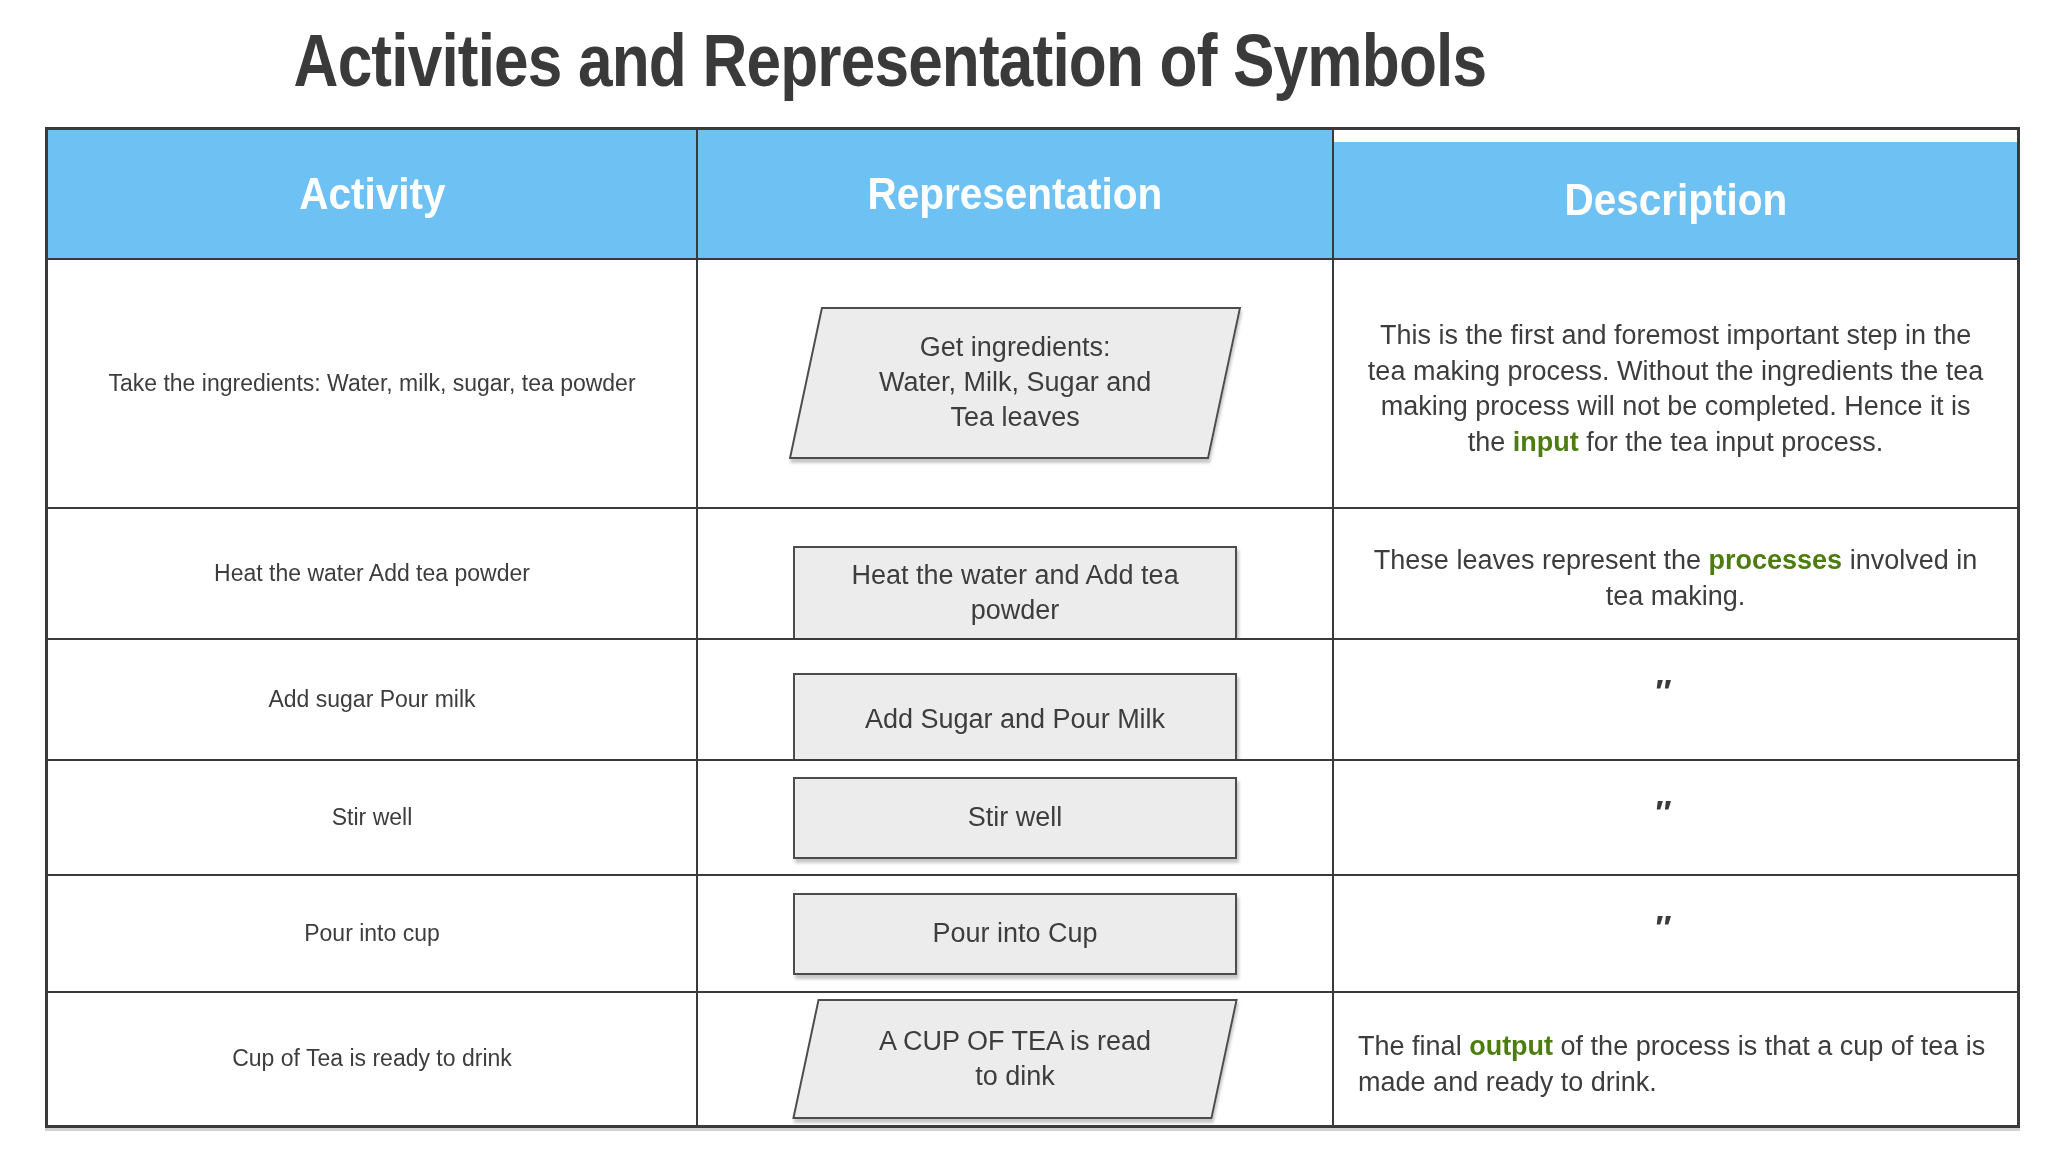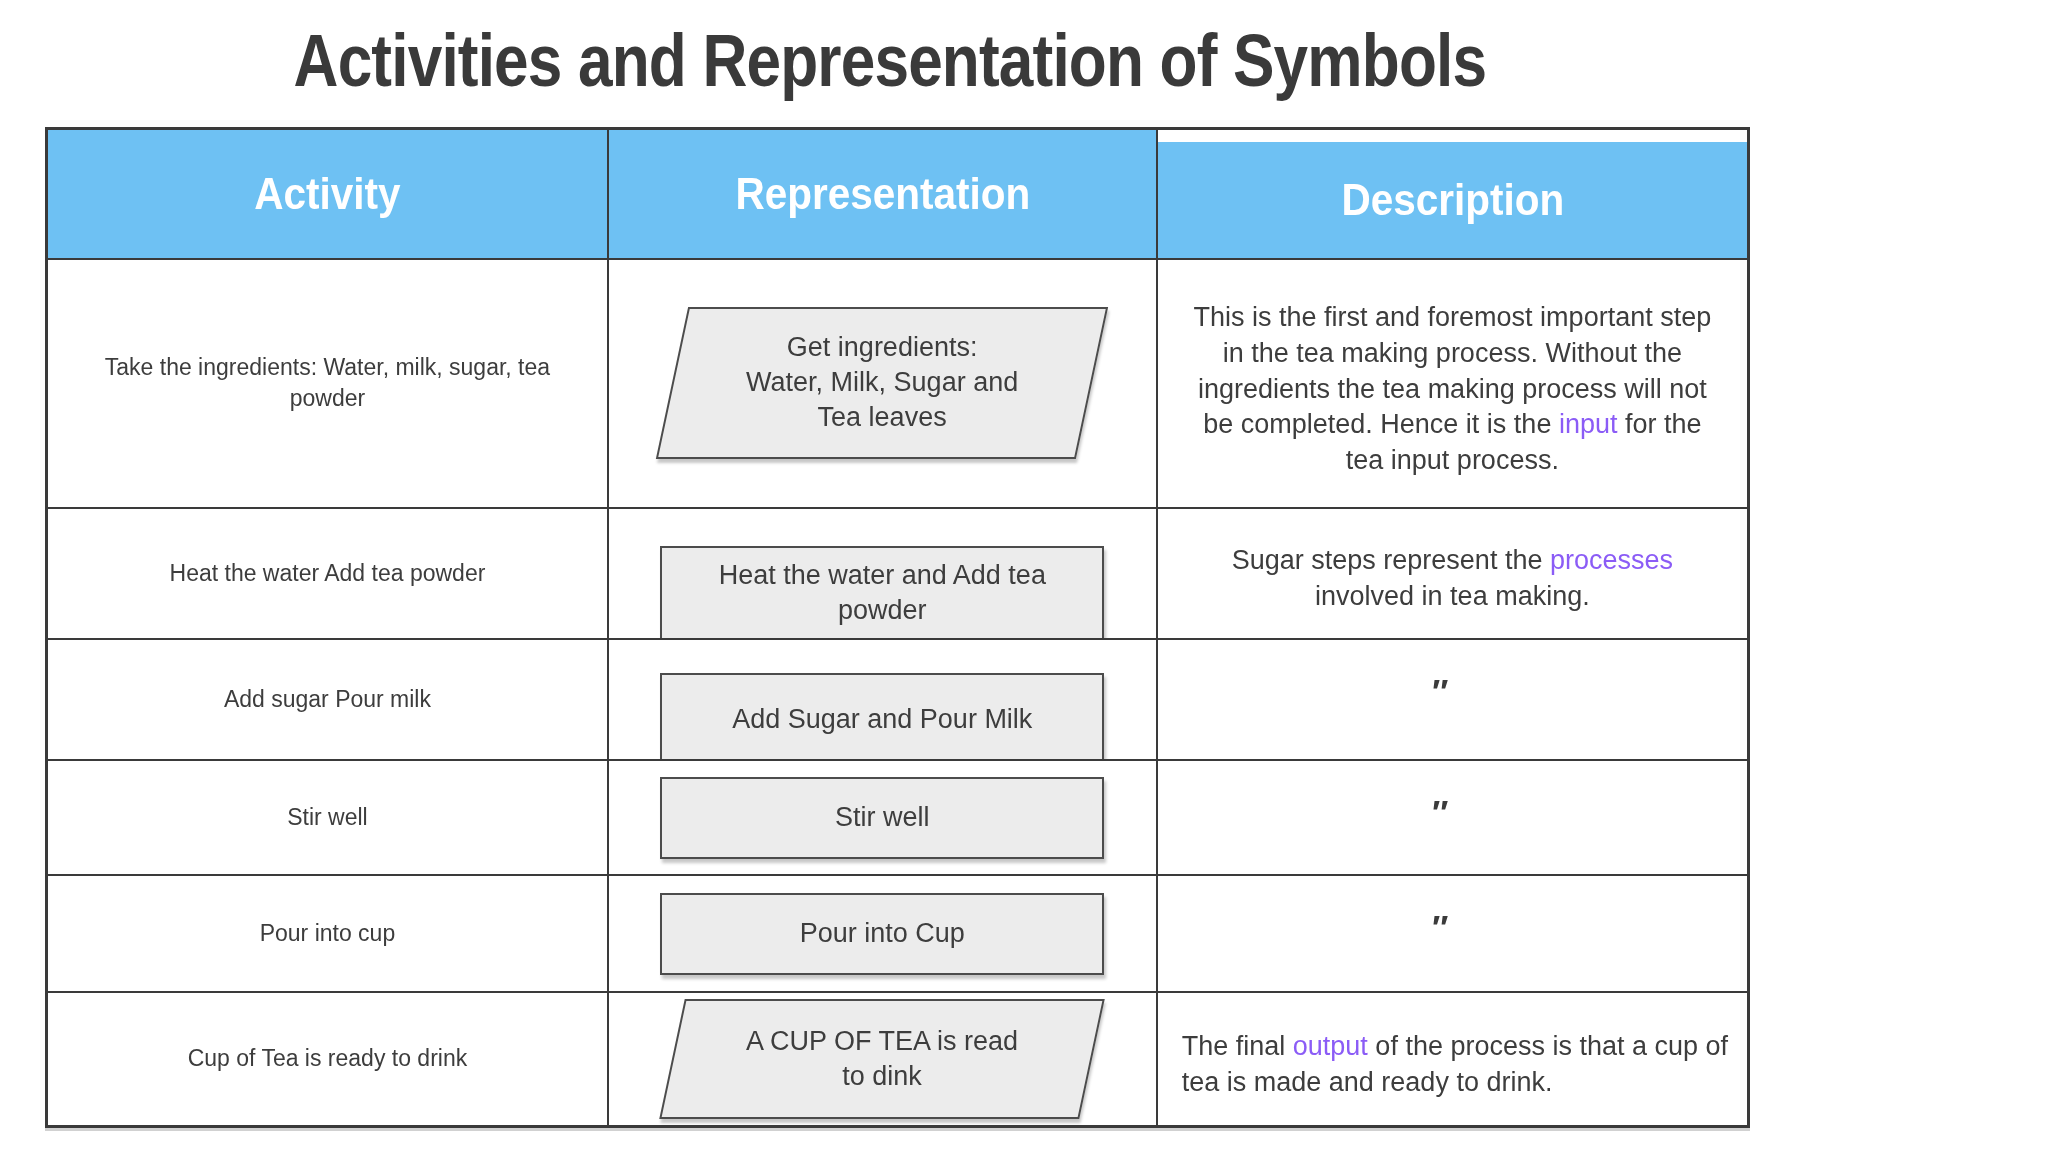--- a/index.html
+++ b/index.html
@@ -10,21 +10,21 @@
     position: absolute; left: 0; top: 0; width: 1780px; height: 120px;
     display: flex; align-items: center; justify-content: center;
   }
   .page-title {
     font-size: 74px; font-weight: 700; color: #3a3a3a;
     white-space: nowrap; transform: scaleX(0.84); transform-origin: center;
     letter-spacing: -1px;
   }
 
   .symbols-table {
-    position: absolute; left: 45px; top: 127px; width: 1705px; height: 1001px;
+    position: absolute; left: 45px; top: 127px; width: 1975px; height: 1001px;
     display: grid;
     grid-template-columns: 652fr 638fr 685fr;
     grid-template-rows: 131fr 250fr 132fr 122fr 116fr 117fr 133fr;
     border: 3px solid #3a3a3a;
     background: #ffffff;
     box-shadow: 0 3px 0 rgba(0,0,0,0.18);
   }
 
   .cell {
     border-right: 2px solid #3a3a3a;
@@ -37,21 +37,21 @@
 
   .th {
     background: #6ec1f3; color: #ffffff;
     font-size: 45px; font-weight: 700; letter-spacing: 0;
   }
   .th span { transform: scaleX(0.9); display: inline-block; white-space: nowrap; }
 
   .activity-text { font-size: 23px; line-height: 1.35; color: #3d3d3d; }
 
   .desc-text { font-size: 27px; line-height: 1.33; color: #3d3d3d; }
-  .desc-text strong { font-weight: 400; color: #8b5cf6; }
+  .desc-text strong { font-weight: 700; color: #4d7c0f; }
 
   .desc-left { justify-content: flex-start; text-align: left; padding-left: 24px; padding-right: 18px; }
 
   .ditto-cell { align-items: flex-start; padding-top: 20px; }
   .ditto-mark {
     font-size: 34px; font-weight: 700; font-style: italic; color: #3b3b3b;
     transform: translateX(-14px);
   }
 
   .shape { background: #ececec; border: 2px solid #4c4c4c; box-shadow: 2px 4px 3px rgba(0,0,0,0.22); }
@@ -109,21 +109,21 @@
   <div class="cell">
     <div class="activity-text">Heat the water Add tea powder</div>
   </div>
   <div class="cell">
     <div class="shape rect tall">
       <div class="shape-text">Heat the water and Add tea
 powder</div>
     </div>
   </div>
   <div class="cell col-last">
-    <p class="desc-text"><span>Sugar steps represent the </span><strong>processes</strong><span> involved in tea making.</span></p>
+    <p class="desc-text"><span>These leaves represent the </span><strong>processes</strong><span> involved in tea making.</span></p>
   </div>
 
   <div class="cell">
     <div class="activity-text">Add sugar Pour milk</div>
   </div>
   <div class="cell">
     <div class="shape rect tall">
       <div class="shape-text">Add Sugar and Pour Milk</div>
     </div>
   </div>

